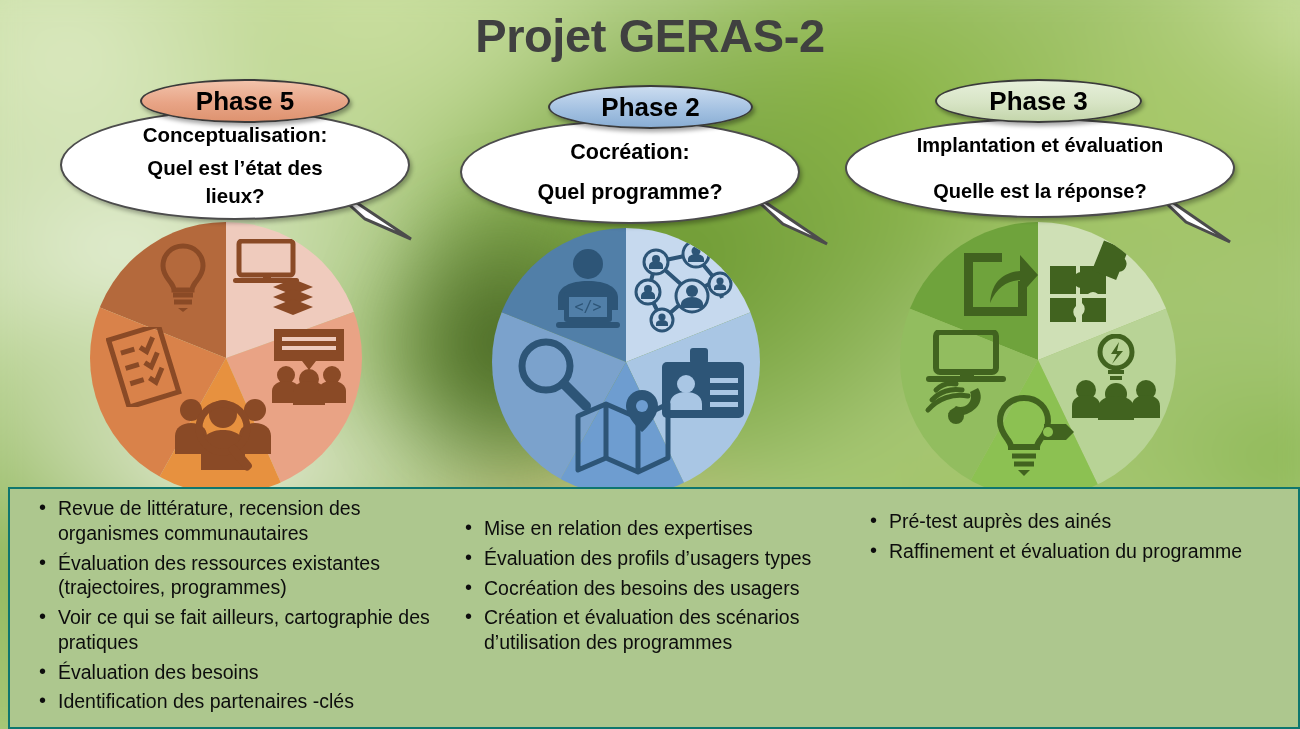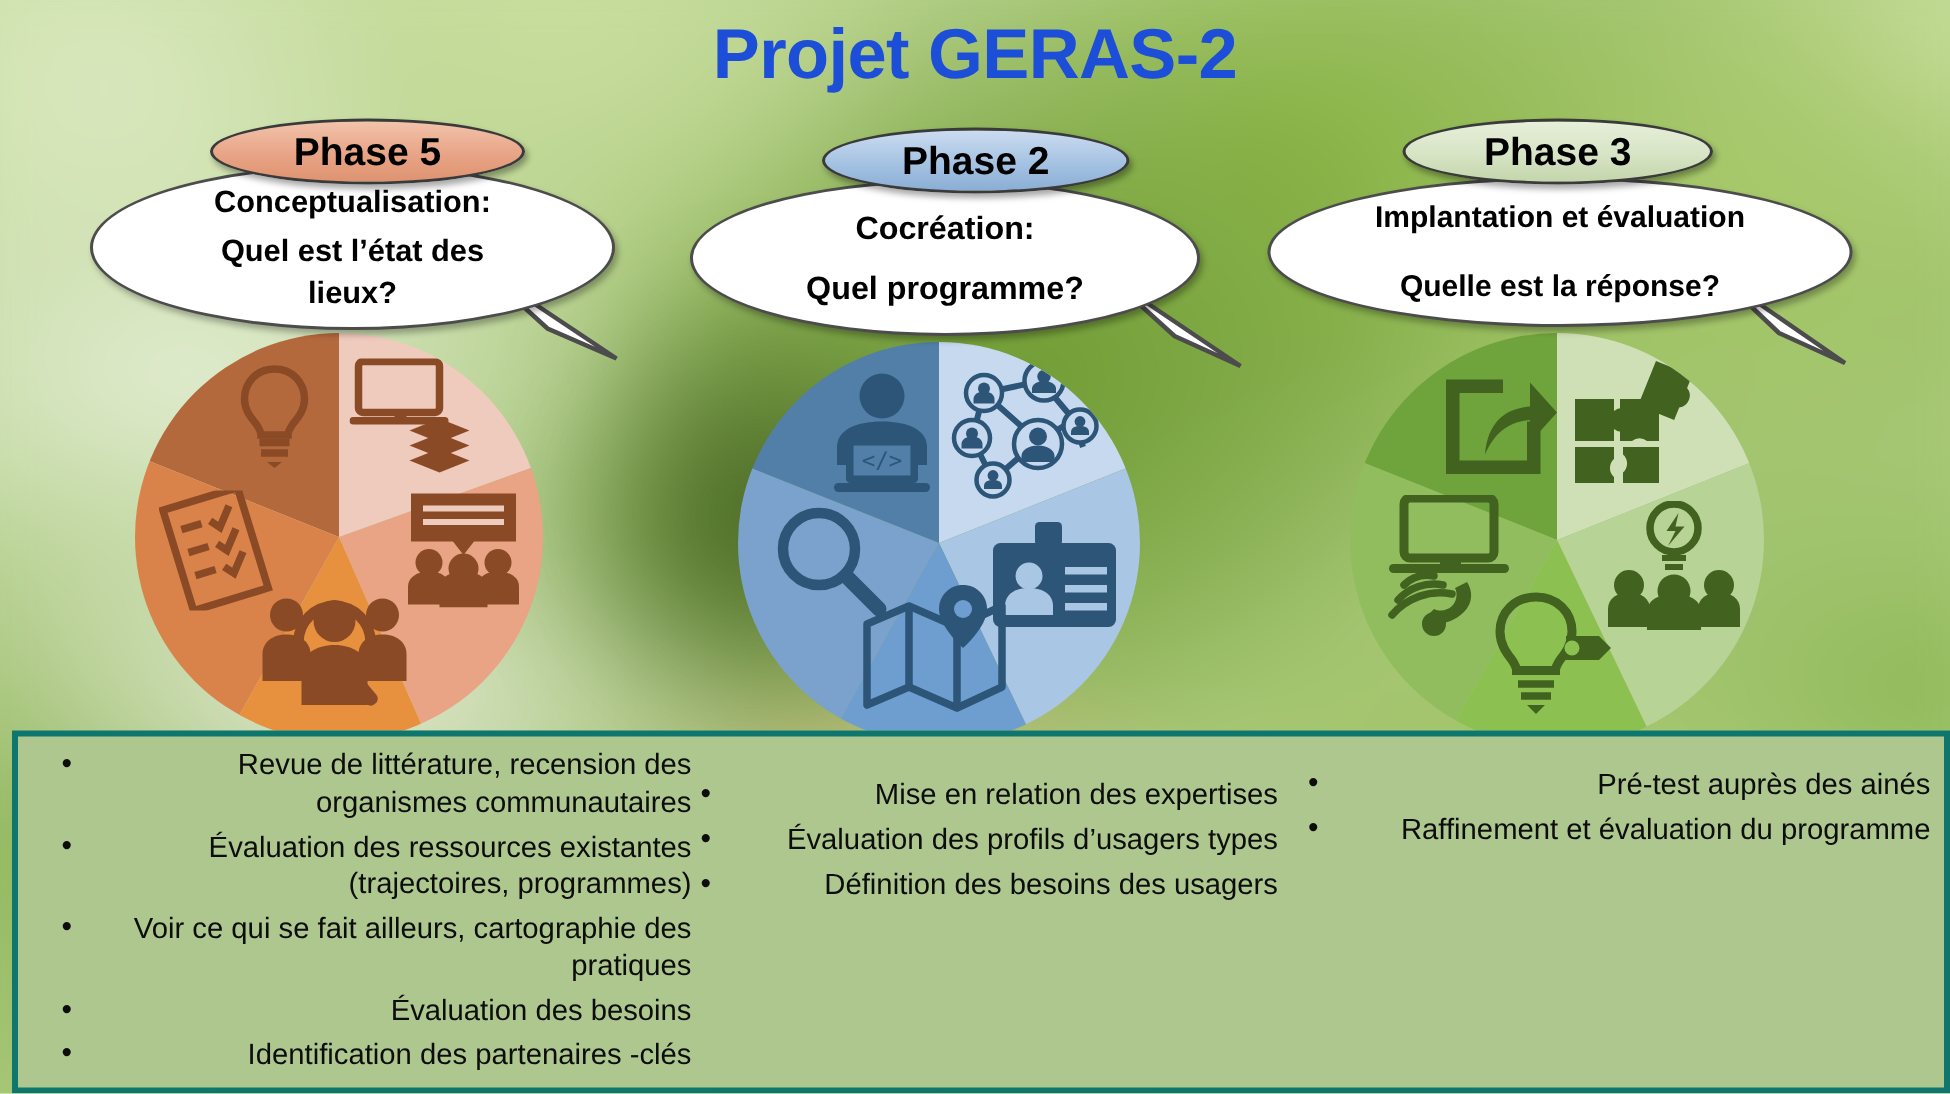--- a/index.html
+++ b/index.html
@@ -35,21 +35,21 @@
   .bg-dark-streak {
     position: absolute; left: 300px; top: 150px;
     width: 400px; height: 430px;
     filter: blur(30px);
     background: radial-gradient(ellipse 200px 230px at 50% 45%, rgba(58,86,26,.85) 0%, rgba(58,86,26,0) 72%);
   }
   
   .title {
     position: absolute; left: 0; top: 8px; width: 1300px;
     text-align: center;
-    font-size: 47px; font-weight: bold; color: #1d4ed8;
+    font-size: 47px; font-weight: bold; color: #404040;
     letter-spacing: -0.4px;
   }
   
   .wheel { position: absolute; border-radius: 50%; overflow: hidden; }
   .seg { position: absolute; inset: 0; }
   .ico {
     position: absolute;
     display: flex; align-items: center; justify-content: center;
   }
   .ico svg { display: block; }
@@ -76,23 +76,22 @@
     display: flex; align-items: center; justify-content: center;
     font-weight: bold; font-size: 26px; color: #000;
     z-index: 8;
     box-shadow: 2px 3px 4px rgba(0,0,0,.35);
   }
   
   .panel {
     position: absolute; left: 8px; top: 487px;
     width: 1292px; height: 242px;
     background: #adc78e;
-    border: 4px solid #0f766e;
+    border: 2px solid #0f766e;
     z-index: 10;
-    text-align: right;
   }
   .col { position: absolute; top: 0; }
   ul.blist { list-style: none; }
   ul.blist li {
     position: relative;
     padding-left: 24px;
     margin-bottom: 5px;
     font-size: 19.5px;
     line-height: 1.27;
     color: #0d0d0d;
@@ -371,21 +370,22 @@
         <li>Voir ce qui se fait ailleurs, cartographie des pratiques</li>
         <li>Évaluation des besoins</li>
         <li>Identification des partenaires -clés</li>
       </ul>
     </div>
 
     <div class="col" style="left:450px; top:27px; width:390px;">
       <ul class="blist">
         <li>Mise en relation des expertises</li>
         <li>Évaluation des profils d’usagers types</li>
-        <li>Définition des besoins des usagers</li>
+        <li>Cocréation des besoins des usagers</li>
+        <li>Création et évaluation des scénarios d’utilisation des programmes</li>
       </ul>
     </div>
 
     <div class="col" style="left:855px; top:20px; width:420px;">
       <ul class="blist">
         <li>Pré-test auprès des ainés</li>
         <li>Raffinement et évaluation du programme</li>
       </ul>
     </div>
 

